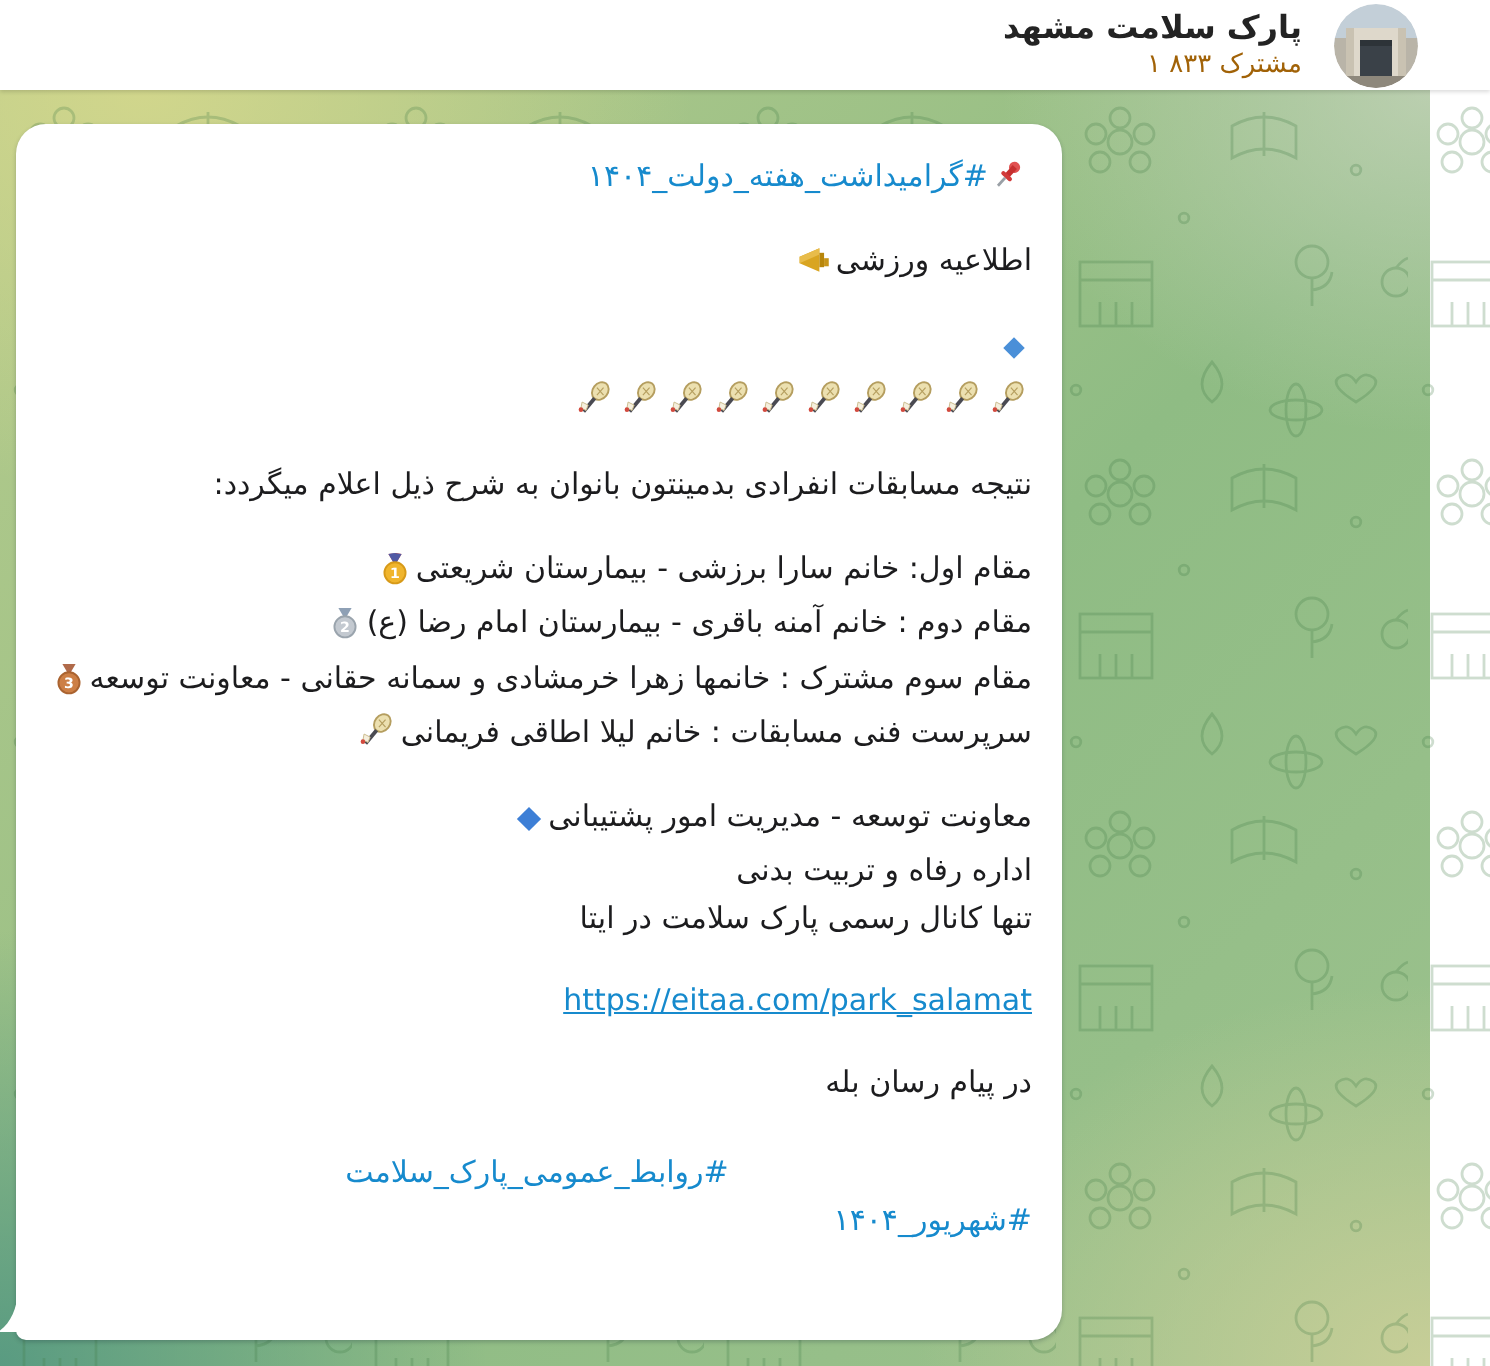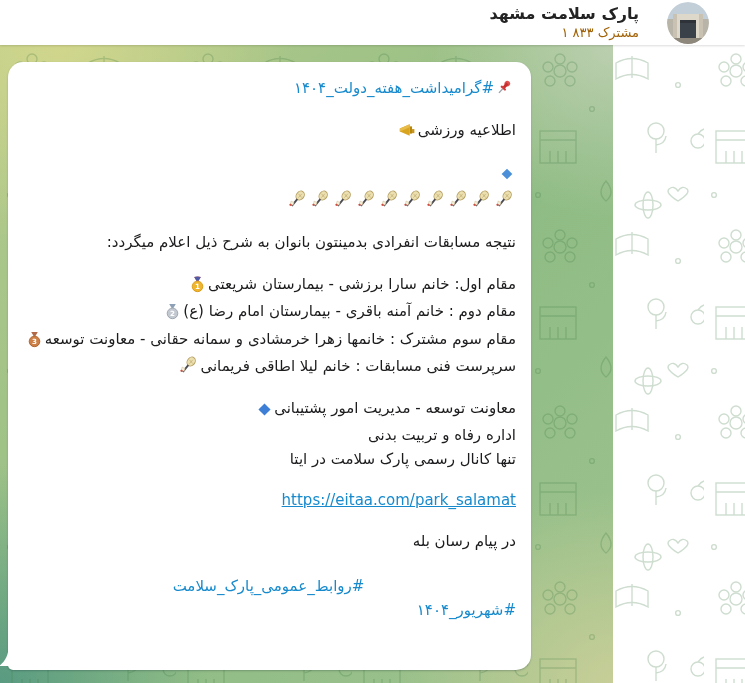--- a/index.html
+++ b/index.html
@@ -1,26 +1,26 @@
 <!DOCTYPE html>
 <html lang="fa"><head>
 <meta charset="utf-8">
 <style>
   html,body{margin:0;padding:0;}
   body{width:745px;height:683px;overflow:hidden;font-family:"DejaVu Sans",sans-serif;background:#fff;}
   
   .header{height:45px;background:#ffffff;display:flex;align-items:center;justify-content:flex-end;
-    gap:28px;padding:0 36px 0 12px;box-sizing:border-box;position:relative;z-index:5;
+    gap:16px;padding:0 36px 0 12px;box-sizing:border-box;position:relative;z-index:5;
     box-shadow:0 1px 2px rgba(0,0,0,.14);}
   .titles{text-align:right;line-height:1.2;}
   .chan-title{font-size:16px;font-weight:bold;color:#232323;}
   .chan-subs{font-size:13px;color:#a16207;direction:ltr;margin-top:2px;}
   .avatar{width:42px;height:42px;border-radius:50%;overflow:hidden;flex:0 0 auto;box-shadow:0 0 0 1px rgba(0,0,0,.06) inset;}
   
-  .chat{position:relative;width:613px;height:638px;
+  .chat{position:relative;width:715px;height:638px;
     background:
       radial-gradient(55% 45% at 10% 0%,   rgba(214,216,140,.85) 0%, rgba(214,216,140,0) 70%),
       radial-gradient(55% 55% at 0% 100%,  rgba(84,152,129,.92)  0%, rgba(84,152,129,0) 62%),
       radial-gradient(60% 50% at 100% 100%,rgba(203,207,152,.92) 0%, rgba(203,207,152,0) 60%),
       radial-gradient(50% 45% at 100% 0%,  rgba(201,213,190,.75) 0%, rgba(201,213,190,0) 60%),
       linear-gradient(135deg,#b6cb8c 0%,#8fbc84 55%,#9dc28e 100%);}
   .pattern-svg{position:absolute;left:0;top:0;z-index:0;}
   
   .bubble{position:absolute;left:8px;top:17px;width:523px;min-height:608px;background:#ffffff;
     border-radius:15px;border-bottom-left-radius:5px;box-sizing:border-box;

